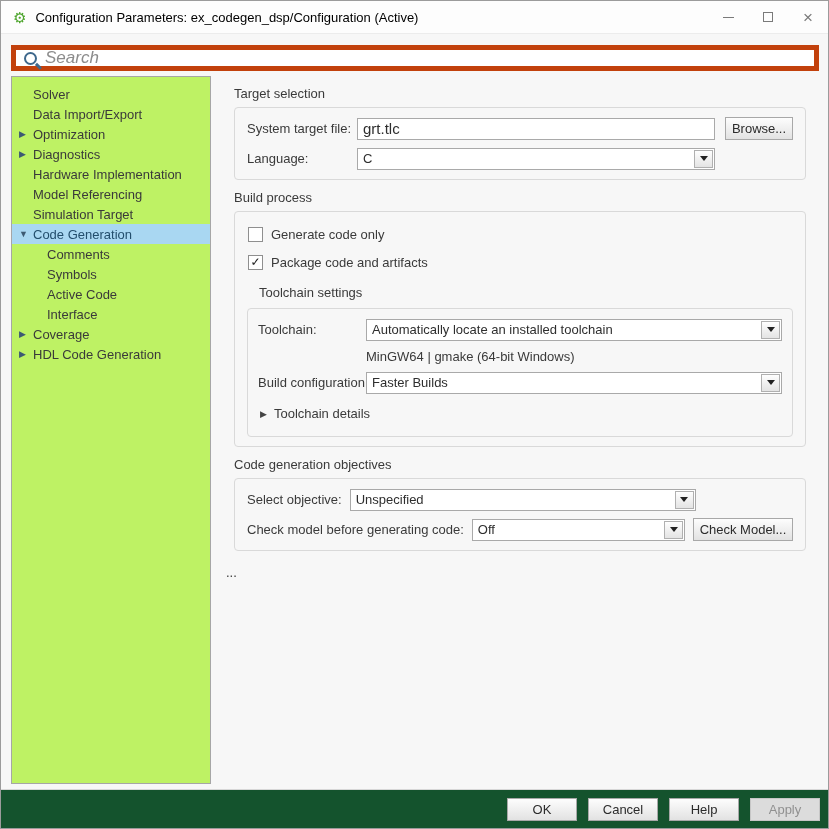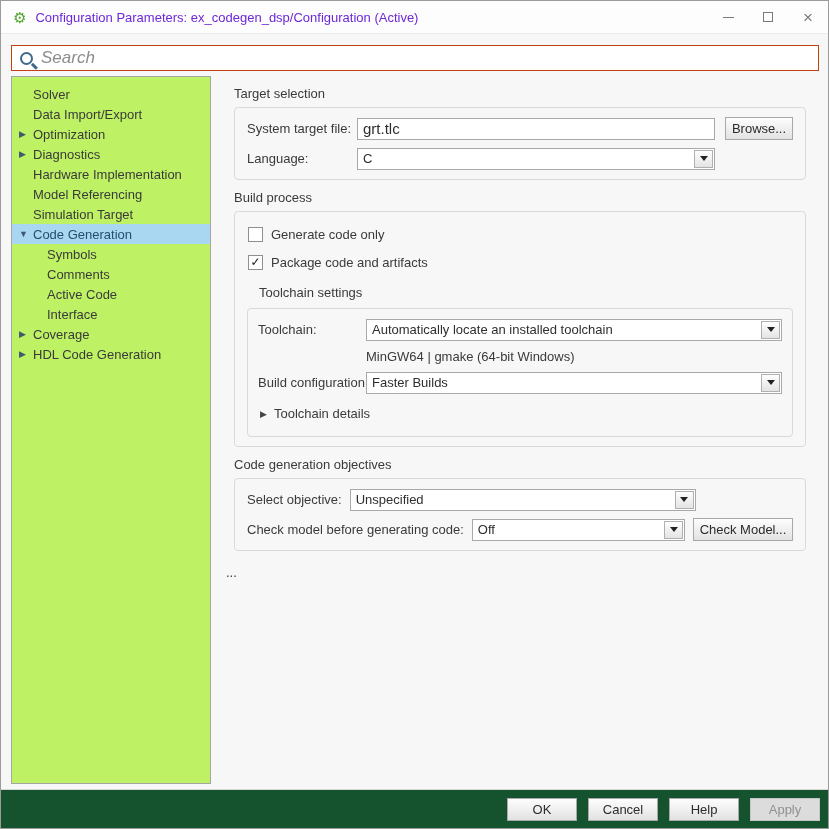--- a/index.html
+++ b/index.html
@@ -9,30 +9,30 @@
     background:#f7f7f7; border:1px solid #9b9b9b; overflow:hidden;
     color:#3a3a3a; font-size:13px;
   }
   
   .titlebar {
     position:absolute; top:0; left:0; right:0; height:33px;
     background:#fdfdfd; border-bottom:1px solid #ececec;
     display:flex; align-items:center; padding-left:12px;
   }
   .gear { font-size:15px; color:#4ea52e; margin-right:9px; line-height:1; }
-  .title-text { color:#6d28d9; font-size:13px; }
+  .title-text { color:#000000; font-size:13px; }
   .win-controls { position:absolute; right:0; top:0; height:32px; display:flex; }
   .win-btn { width:40px; height:32px; display:flex; align-items:center; justify-content:center; color:#7a7a7a; }
   .icon-min { display:block; width:11px; border-top:1px solid #7a7a7a; }
   .icon-max { display:block; width:10px; height:10px; border:1px solid #7a7a7a; }
   .icon-close { font-size:17px; line-height:1; color:#7a7a7a; }
   
   .search-wrap {
     position:absolute; left:10px; top:44px; width:808px; height:26px;
-    background:#ffffff; border:1px solid #c2410c;
+    background:#ffffff; border:5px solid #c2410c;
     display:flex; align-items:center; padding-left:8px;
   }
   .search-icon { position:relative; width:13px; height:13px; border:2px solid #3e688c; border-radius:50%; margin-right:8px; flex:none; }
   .search-icon::after { content:""; position:absolute; width:2.5px; height:7px; background:#3e688c; transform:rotate(-45deg); left:11px; top:9px; }
   .search-input {
     flex:1; border:none; outline:none; background:transparent;
     font-family:"Liberation Sans", sans-serif; font-size:17px; font-style:italic; color:#555;
   }
   .search-input::placeholder { color:#8c8c8c; font-style:italic; }
   
@@ -158,25 +158,25 @@
     <div class="trow lvl0">
         <span class="arrow"></span>
         <span class="tlabel">Simulation Target</span>
       </div>
     <div class="trow lvl0 selected">
         <span class="arrow">▼</span>
         <span class="tlabel">Code Generation</span>
       </div>
     <div class="trow lvl1">
         <span class="arrow"></span>
+        <span class="tlabel">Comments</span>
+      </div>
+    <div class="trow lvl1">
+        <span class="arrow"></span>
         <span class="tlabel">Symbols</span>
-      </div>
-    <div class="trow lvl1">
-        <span class="arrow"></span>
-        <span class="tlabel">Comments</span>
       </div>
     <div class="trow lvl1">
         <span class="arrow"></span>
         <span class="tlabel">Active Code</span>
       </div>
     <div class="trow lvl1">
         <span class="arrow"></span>
         <span class="tlabel">Interface</span>
       </div>
     <div class="trow lvl0">

